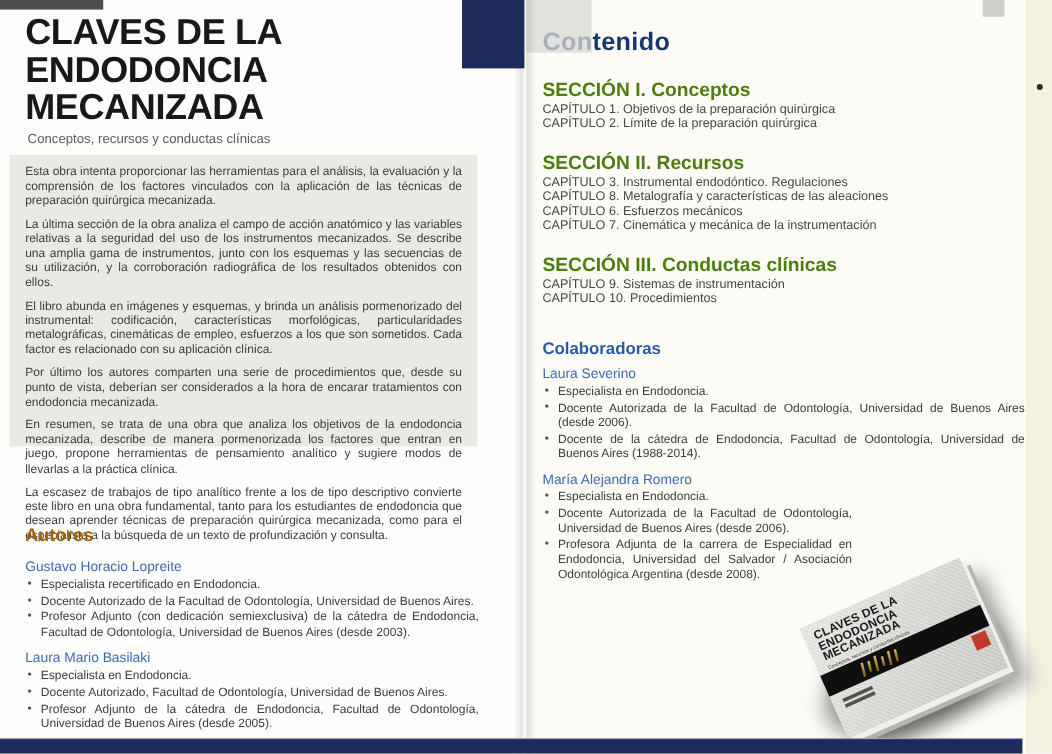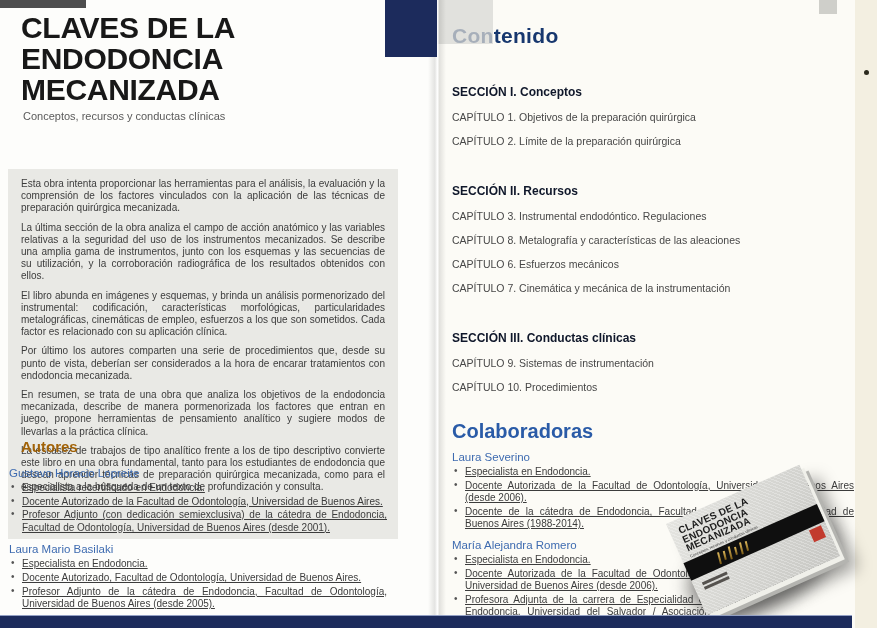--- a/index.html
+++ b/index.html
@@ -18,34 +18,34 @@
   .navy-top{position:absolute;left:385px;top:0;width:52px;height:57px;z-index:6;}
   .gray-top-patch{position:absolute;left:437px;top:0;width:56px;height:44px;background:#d8d8d4;opacity:.75;z-index:4;}
   .scan-strip-topleft{position:absolute;left:0;top:0;width:86px;height:8px;background:#4e4e4e;}
   .scan-square-topright{position:absolute;left:819px;top:0;width:18px;height:14px;background:#cfcfca;}
   .scan-dot{position:absolute;left:864px;top:70px;width:5px;height:5px;border-radius:50%;background:#2c2a1e;}
   .navy-bottom{position:absolute;left:0;top:615px;width:852px;height:13px;z-index:6;border-top:1px solid #93a0c4;}
   
   .main-title{position:absolute;left:21px;top:12px;z-index:2;
     font-size:30px;font-weight:bold;color:#181818;line-height:31px;letter-spacing:-0.3px;}
   .subtitle{position:absolute;left:23px;top:110px;font-size:11px;color:#5a5a5a;}
-  .desc-box{position:absolute;left:8px;top:129px;width:390px;height:370px;background:#e9e9e5;
-    padding:9px 13px 13px 13px;box-sizing:border-box;margin-top:40px;}
+  .desc-box{position:absolute;left:8px;top:129px;width:390px;height:243px;background:#e9e9e5;
+    padding:9px 13px 13px 13px;box-sizing:border-box;}
   .para{font-size:10px;line-height:12.2px;color:#3c3c3c;text-align:justify;margin:0 0 7px 0;}
   .authors-heading{position:absolute;left:21px;top:438px;font-size:15px;font-weight:bold;color:#a16207;}
-  .authors-block{position:absolute;left:9px;top:459px;width:378px;}
+  .authors-block{position:absolute;left:21px;top:459px;width:378px;}
   .person-name{font-size:11.5px;color:#3e6bb0;margin:8px 0 3px 0;}
-  .bullet{font-size:10px;line-height:12.6px;color:#3c3c3c;padding-left:13px;position:relative;margin-bottom:1px;text-align:justify;text-decoration:underline;}
+  .bullet{font-size:10px;line-height:12.6px;color:#3c3c3c;padding-left:13px;position:relative;margin-bottom:1px;text-align:justify;}
   .bullet::before{content:"•";position:absolute;left:2px;top:-1px;color:#555;}
   
   .right-col{position:absolute;left:452px;top:0;width:402px;z-index:2;}
   .contenido{margin-top:24px;text-align:left;font-size:21px;font-weight:bold;color:#17376e;letter-spacing:.3px;}
-  .sec{font-size:12px;font-weight:bold;color:#0f172a;margin-top:37px;}
-  .chap{font-size:10.5px;color:#474747;margin-top:12px;}
-  .colab-heading{font-size:20px;font-weight:bold;color:#2a5ba7;margin-top:27px;}
+  .sec{font-size:16px;font-weight:bold;color:#4d7c0f;margin-top:19px;}
+  .chap{font-size:10.5px;color:#474747;}
+  .colab-heading{font-size:14px;font-weight:bold;color:#2a5ba7;margin-top:27px;}
   .colab-narrow{width:258px;}
   
   .book-zone{position:absolute;left:660px;top:482px;width:210px;height:150px;z-index:3;}
   .book-shadow{position:absolute;left:22px;top:40px;width:158px;height:86px;background:rgba(35,35,35,.45);
     border-radius:50%;filter:blur(8px);transform:rotate(-24deg);}
   .book{position:absolute;left:20px;top:8px;width:146px;height:100px;transform:rotate(-24deg);
     background:linear-gradient(135deg,#e4e4e0 0%,#d3d3cf 60%,#c7c7c3 100%);
     box-shadow:3px 5px 0 #f0f0ea, 6px 9px 0 #b4b4b0, 12px 18px 16px rgba(0,0,0,.35);}
   .book::after{content:"";position:absolute;inset:0;
     background:repeating-linear-gradient(45deg,rgba(255,255,255,.28) 0 1px,transparent 1px 3px);}
@@ -91,21 +91,21 @@
   <p class="para">La escasez de trabajos de tipo analítico frente a los de tipo descriptivo convierte este libro en una obra fundamental, tanto para los estudiantes de endodoncia que desean aprender técnicas de preparación quirúrgica mecanizada, como para el especialista a la búsqueda de un texto de profundización y consulta.</p>
 </div>
 
 <div class="authors-heading">Autores</div>
 
 <div class="authors-block">
   <div>
     <div class="person-name">Gustavo Horacio Lopreite</div>
     <div class="bullet">Especialista recertificado en Endodoncia.</div>
     <div class="bullet">Docente Autorizado de la Facultad de Odontología, Universidad de Buenos Aires.</div>
-    <div class="bullet">Profesor Adjunto (con dedicación semiexclusiva) de la cátedra de Endodoncia, Facultad de Odontología, Universidad de Buenos Aires (desde 2001).</div>
+    <div class="bullet">Profesor Adjunto (con dedicación semiexclusiva) de la cátedra de Endodoncia, Facultad de Odontología, Universidad de Buenos Aires (desde 2003).</div>
   </div>
   <div style="margin-top:9px;">
     <div class="person-name">Laura Mario Basilaki</div>
     <div class="bullet">Especialista en Endodoncia.</div>
     <div class="bullet">Docente Autorizado, Facultad de Odontología, Universidad de Buenos Aires.</div>
     <div class="bullet">Profesor Adjunto de la cátedra de Endodoncia, Facultad de Odontología, Universidad de Buenos Aires (desde 2005).</div>
   </div>
 </div>
 
 <div class="right-col">

